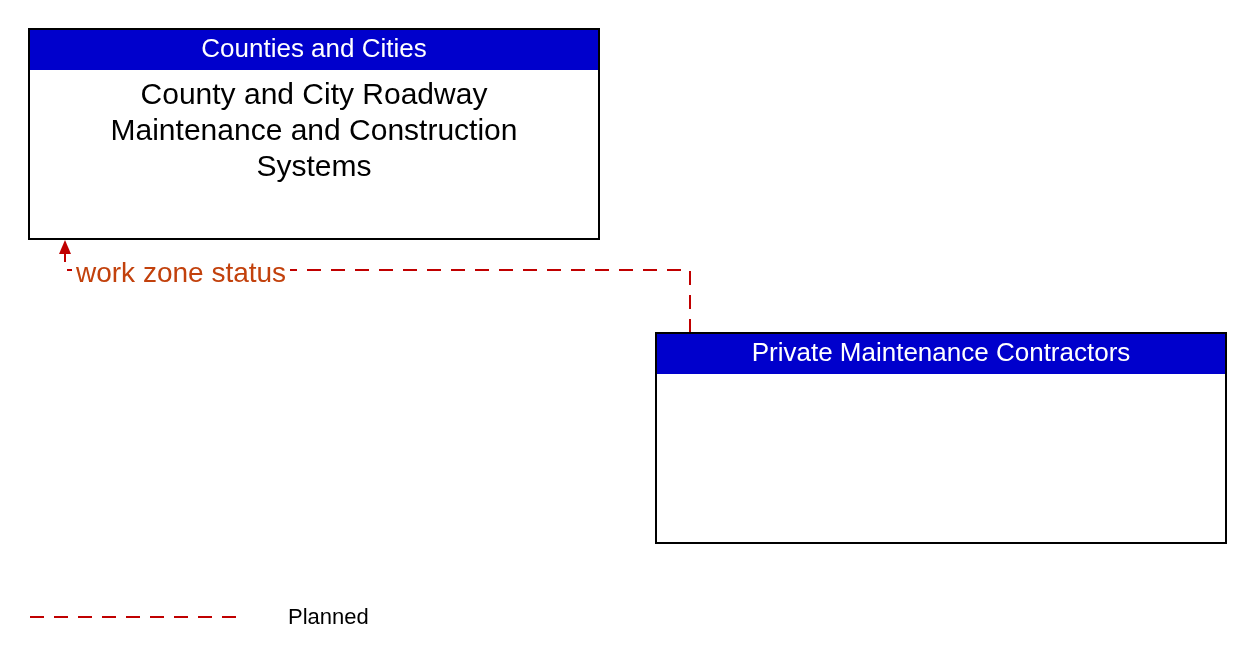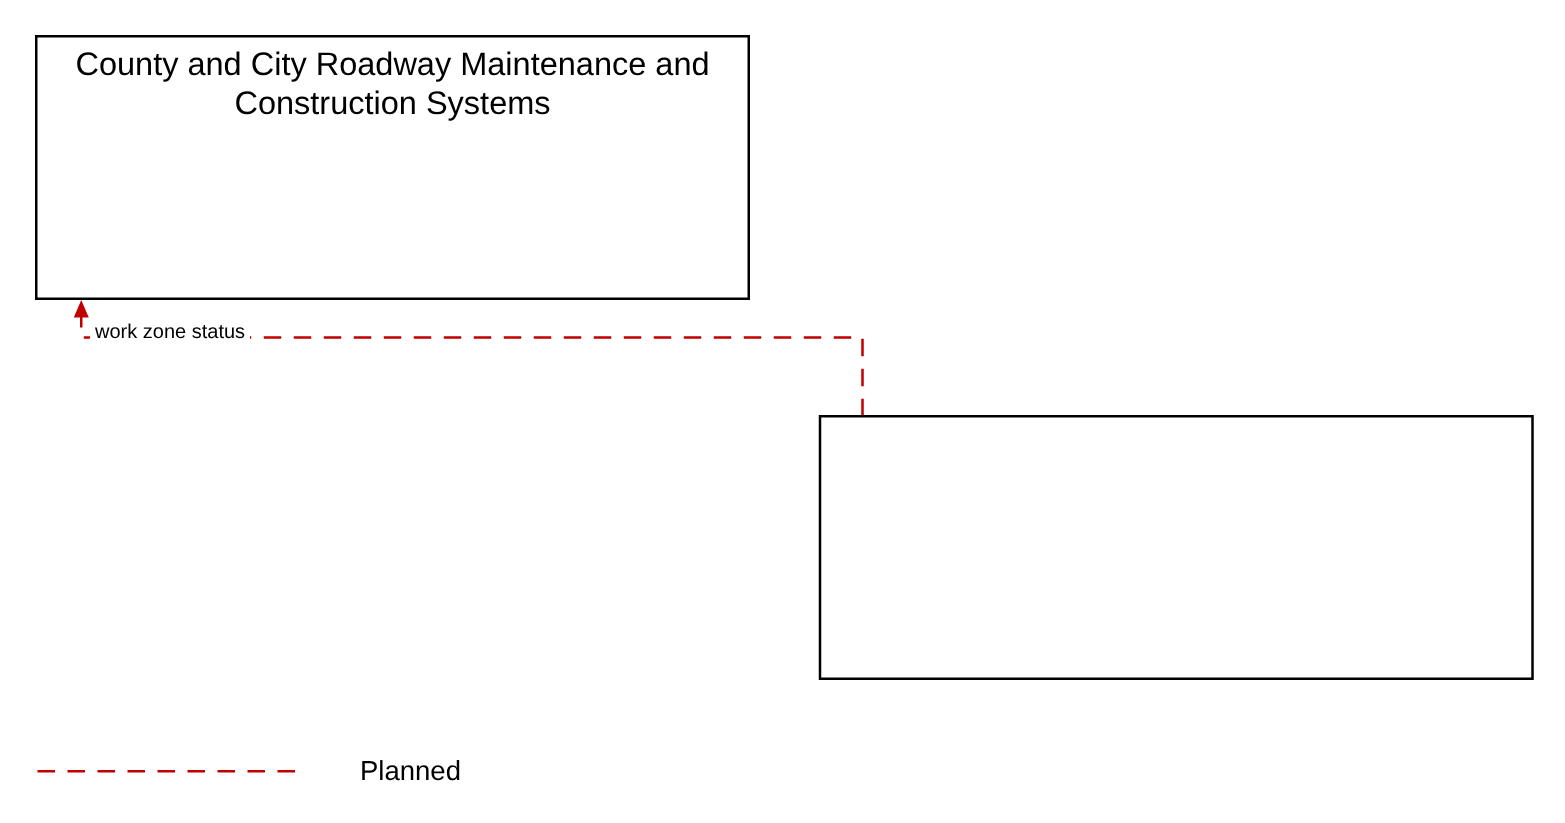--- a/index.html
+++ b/index.html
@@ -22,28 +22,28 @@
     background: #0000cc;
     color: #fff;
     text-align: center;
     font-size: 26px;
     padding: 4px 6px 6px 6px;
     line-height: 1.15;
   }
   .box-body {
     color: #000;
     text-align: center;
-    font-size: 26px;
+    font-size: 30px;
     padding: 6px 21px;
     line-height: 1.2;
   }
   .flow-label {
     position: absolute;
-    color: #000000;
-    font-size: 16px;
+    color: #c2410c;
+    font-size: 28px;
     background: #fff;
     padding: 0 4px;
     white-space: nowrap;
   }
   .legend-label {
     position: absolute;
     color: #000000;
     font-size: 22px;
   }
   svg.connector {
@@ -65,21 +65,23 @@
       <path d="M0,0 L7,3 L0,6 Z" fill="#c00000"></path>
     </marker>
   </defs>
 
   <path d="M 690 333  L 690 270  L 65 270  L 65 242" fill="none" stroke="#c00000" stroke-width="2" stroke-dasharray="14 10" marker-end="url(#arrow)"></path>
 
   <line x1="30" y1="617" x2="240" y2="617" stroke="#c00000" stroke-width="2" stroke-dasharray="14 10"></line>
 </svg>
 
 <div class="box" style="left:28px; top:28px; width:572px; height:212px;">
+  <div class="box-header">Counties and Cities</div>
   <div class="box-body">County and City Roadway Maintenance and Construction Systems</div>
 </div>
 
 <div class="box" style="left:655px; top:332px; width:572px; height:212px;">
+  <div class="box-header">Private Maintenance Contractors</div>
 </div>
 
 <div class="flow-label" style="left:72px; top:257px;">work zone status</div>
 
 <div class="legend-label" style="left:288px; top:604px;">Planned</div>
 
 </body></html>

